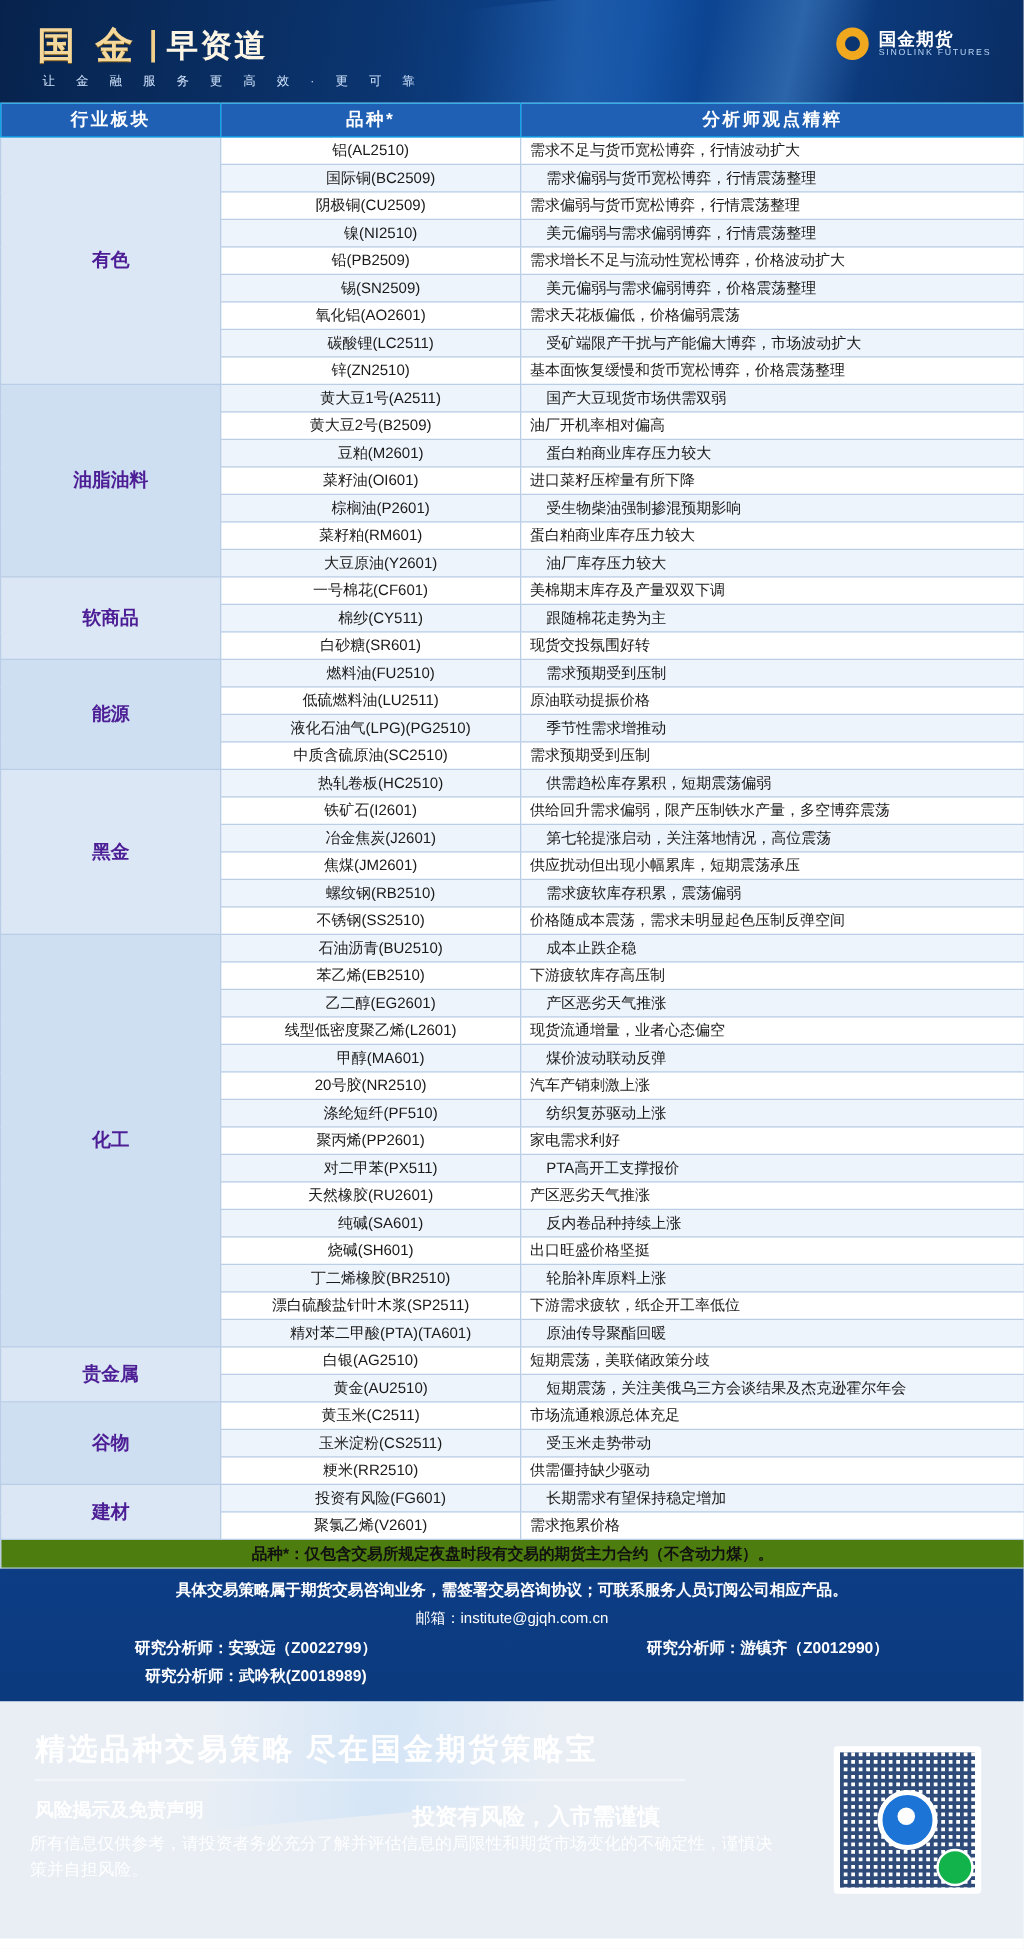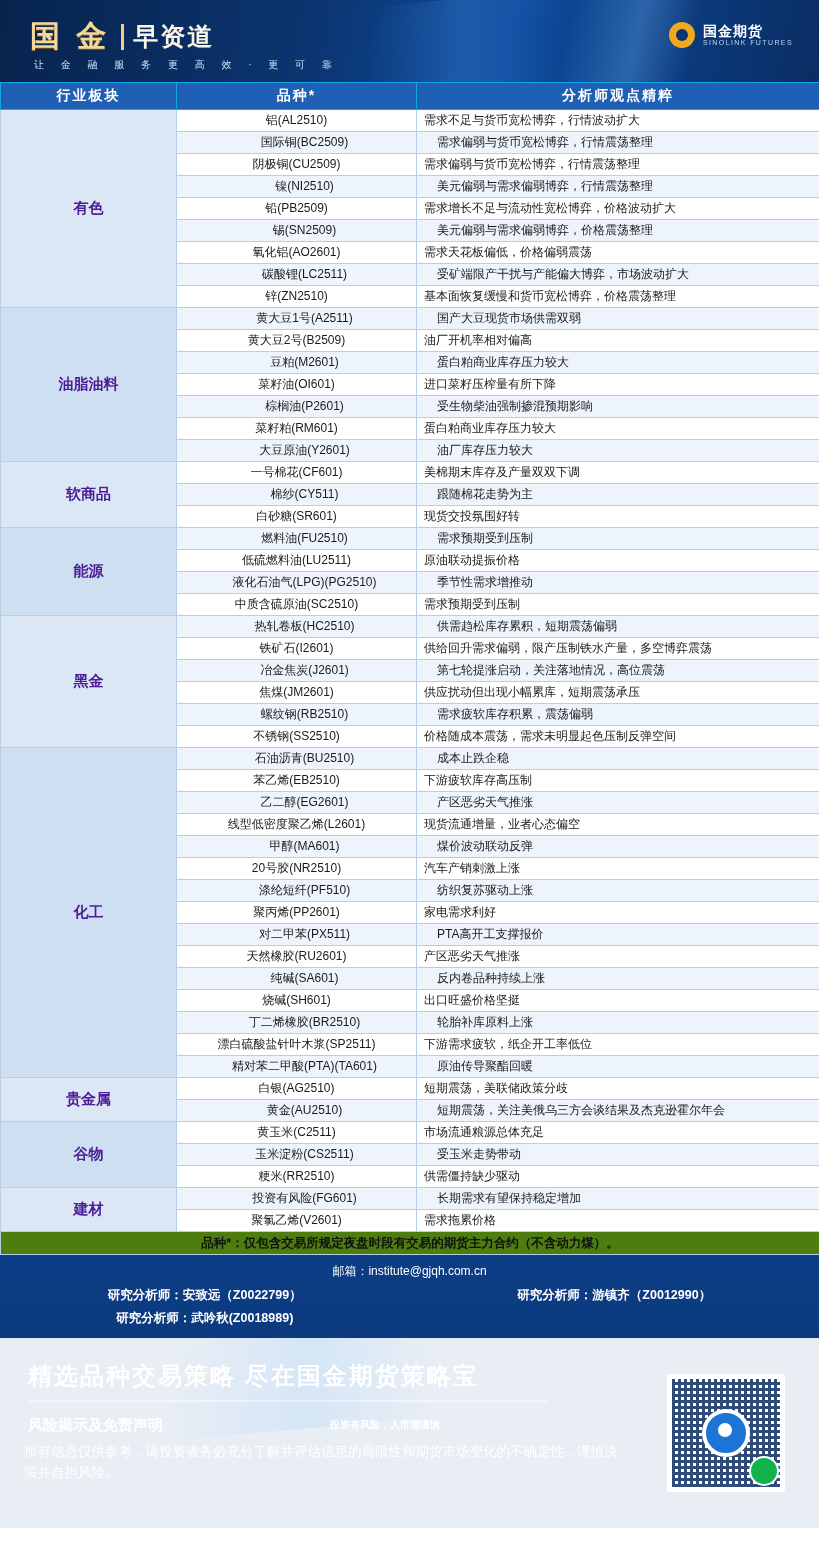--- a/index.html
+++ b/index.html
@@ -112,21 +112,21 @@
   .promo:before{
     content:"";position:absolute;top:-30px;left:-40px;width:700px;height:120px;
     background:linear-gradient(100deg,rgba(255,255,255,0) 30%,rgba(120,190,255,.18) 50%,rgba(255,255,255,0) 68%);
     transform:rotate(-5deg);
   }
   .promo-title{
     position:absolute;left:28px;top:22px;font-size:24px;font-weight:bold;color:#ffffff;letter-spacing:2px;
   }
   .promo-rule{position:absolute;left:28px;top:62px;width:520px;height:2px;background:rgba(255,255,255,.45);}
   .promo-risk{position:absolute;left:28px;top:78px;font-size:15px;font-weight:bold;color:#ffffff;}
-  .promo-risk2{position:absolute;left:330px;top:80px;font-size:10px;font-weight:bold;color:#ffffff;}
+  .promo-risk2{position:absolute;left:330px;top:80px;font-size:18px;font-weight:bold;color:#ffffff;}
   .promo-body{
     position:absolute;left:24px;top:104px;width:600px;font-size:13.5px;line-height:1.55;color:#ffffff;
   }
   .qr{
     position:absolute;right:34px;top:36px;width:118px;height:118px;background:#ffffff;border-radius:3px;
     overflow:hidden;
   }
   .qr-grid{
     position:absolute;inset:5px;
     background-image:
@@ -399,20 +399,21 @@
         </tr>
       </tbody>
     <tfoot>
       <tr class="note-row">
         <td colspan="3">品种*：仅包含交易所规定夜盘时段有交易的期货主力合约（不含动力煤）。</td>
       </tr>
     </tfoot>
   </table>
 
   <div class="footer">
+    <div class="line">具体交易策略属于期货交易咨询业务，需签署交易咨询协议；可联系服务人员订阅公司相应产品。</div>
     <div class="mail">邮箱：institute@gjqh.com.cn</div>
     <div class="analysts">
       <div>研究分析师：安致远（Z0022799）</div>
       <div>研究分析师：游镇齐（Z0012990）</div>
       <div>研究分析师：武吟秋(Z0018989)</div>
     </div>
   </div>
 
   <div class="promo">
     <div class="promo-title">精选品种交易策略   尽在国金期货策略宝</div>

